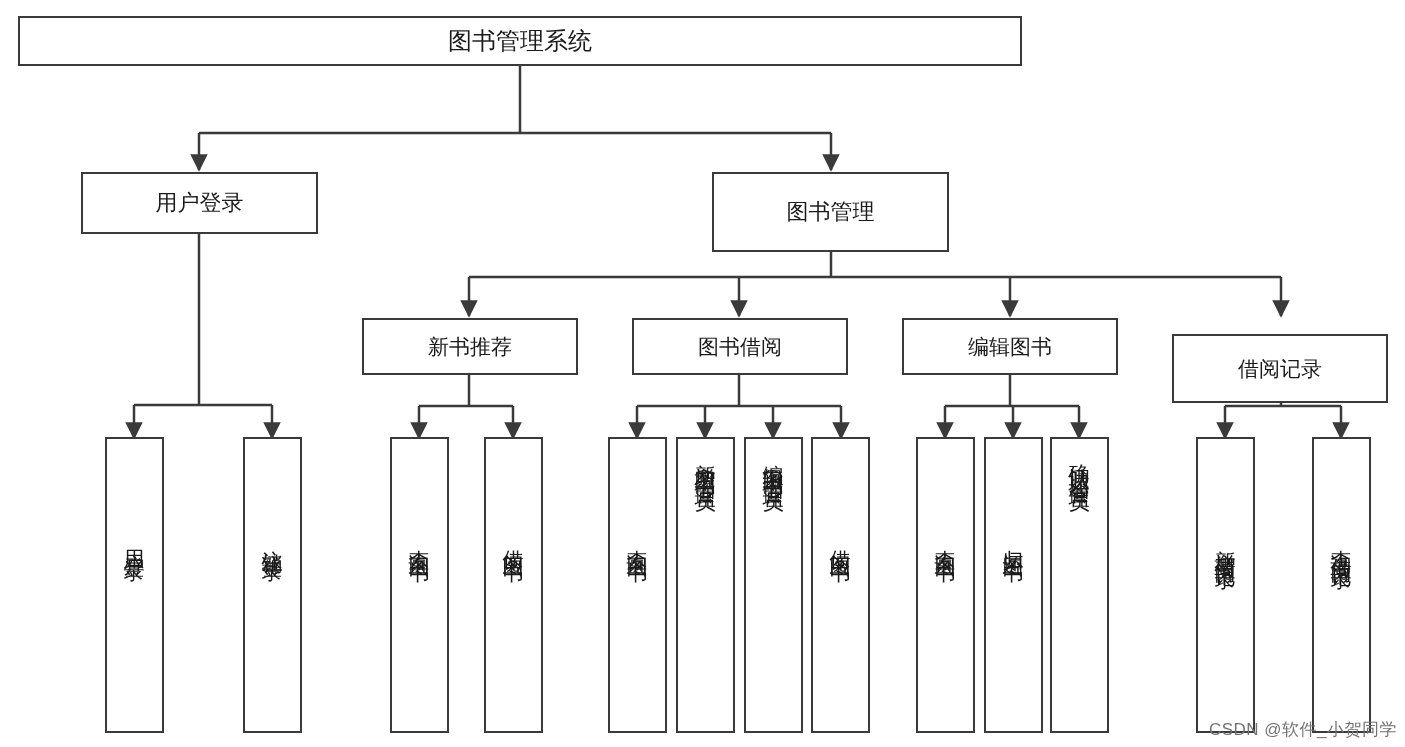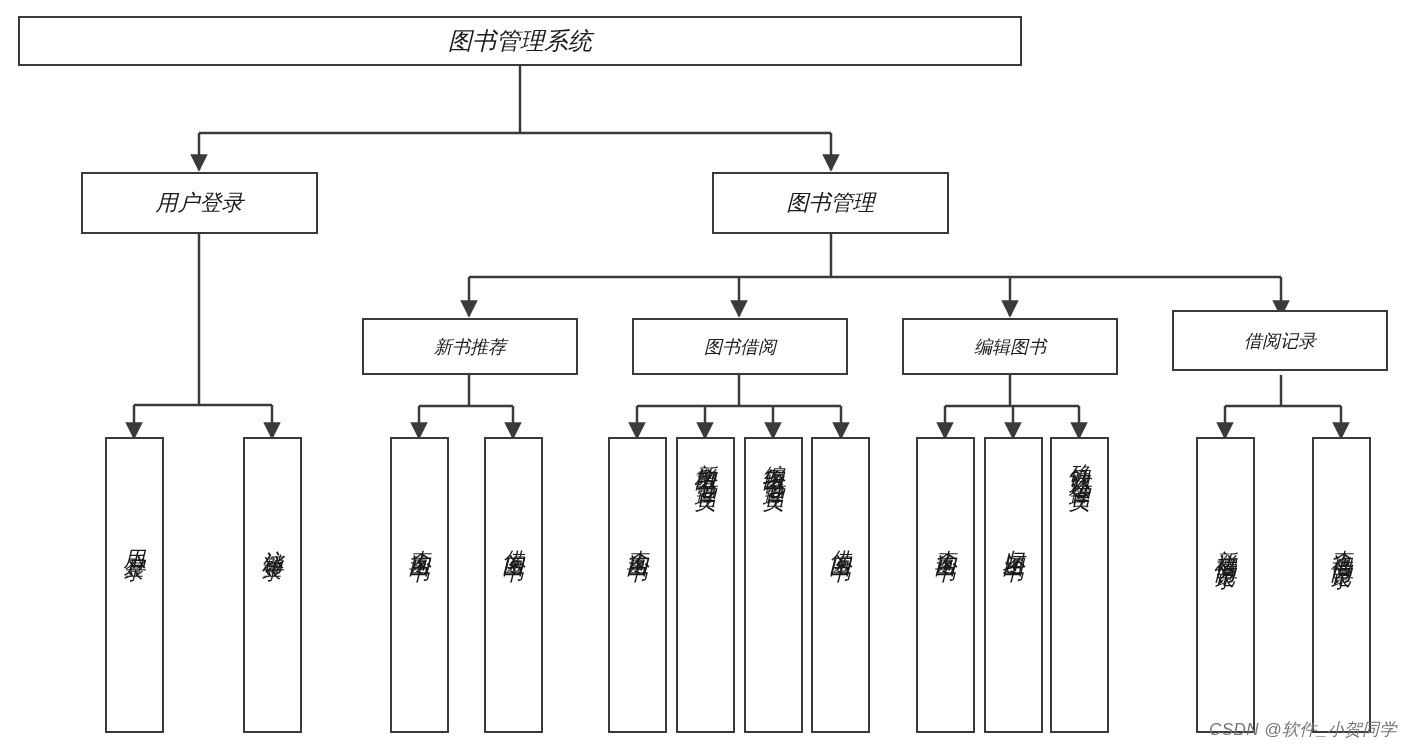--- a/index.html
+++ b/index.html
@@ -9,21 +9,20 @@
   }
   body {
     font-family: "Liberation Sans", "DejaVu Sans", sans-serif;
   }
   #canvas {
     position: relative;
     width: 1405px;
     height: 747px;
     background: #ffffff;
     overflow: hidden;
-    font-style: italic;
   }
   svg.wires {
     position: absolute;
     left: 0;
     top: 0;
     width: 1405px;
     height: 747px;
     pointer-events: none;
   }
   .node {
@@ -36,21 +35,21 @@
     justify-content: center;
     color: #1a1a1a;
   }
   .node.root {
     font-size: 24px;
   }
   .node.l1 {
     font-size: 22px;
   }
   .node.l2 {
-    font-size: 18px;
+    font-size: 21px;
   }
   .node.leaf {
     font-size: 21px;
     align-items: flex-start;
     justify-content: center;
     padding-top: 6px;
   }
   .vtext {
     writing-mode: vertical-rl;
     text-orientation: upright;
@@ -126,26 +125,26 @@
       <path d="M 1281 375 L 1281 406"></path>
       <path d="M 1225 406 L 1341 406"></path>
       <path d="M 1225 406 L 1225 438" marker-end="url(#arrow)"></path>
       <path d="M 1341 406 L 1341 438" marker-end="url(#arrow)"></path>
     </g>
   </svg>
 
   <div class="node root" style="left:18px; top:16px; width:1004px; height:50px;">图书管理系统</div>
 
   <div class="node l1" style="left:81px; top:172px; width:237px; height:62px;">用户登录</div>
-  <div class="node l1" style="left:712px; top:172px; width:237px; height:62px;">图书管理</div>
+  <div class="node l1" style="left:712px; top:172px; width:237px; height:80px;">图书管理</div>
 
   <div class="node l2" style="left:362px; top:318px; width:216px; height:57px;">新书推荐</div>
   <div class="node l2" style="left:632px; top:318px; width:216px; height:57px;">图书借阅</div>
   <div class="node l2" style="left:902px; top:318px; width:216px; height:57px;">编辑图书</div>
-  <div class="node l2" style="left:1172px; top:310px; width:216px; height:61px;">借阅记录</div>
+  <div class="node l2" style="left:1172px; top:334px; width:216px; height:69px;">借阅记录</div>
 
   <div class="node leaf leaf-mid" style="left:105px; top:437px; width:59px; height:296px;">
     <span class="vtext">用户登录</span>
   </div>
   <div class="node leaf leaf-mid" style="left:243px; top:437px; width:59px; height:296px;">
     <span class="vtext">注销登录</span>
   </div>
 
   <div class="node leaf leaf-mid" style="left:390px; top:437px; width:59px; height:296px;">
     <span class="vtext">查询图书</span>

